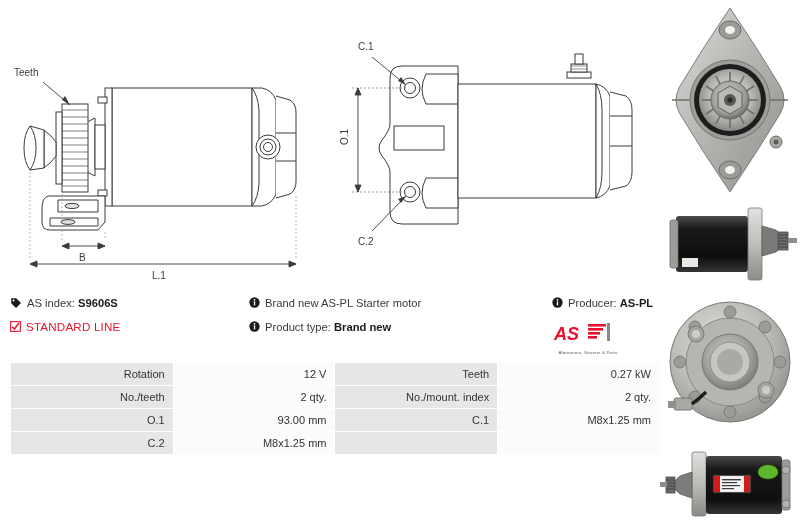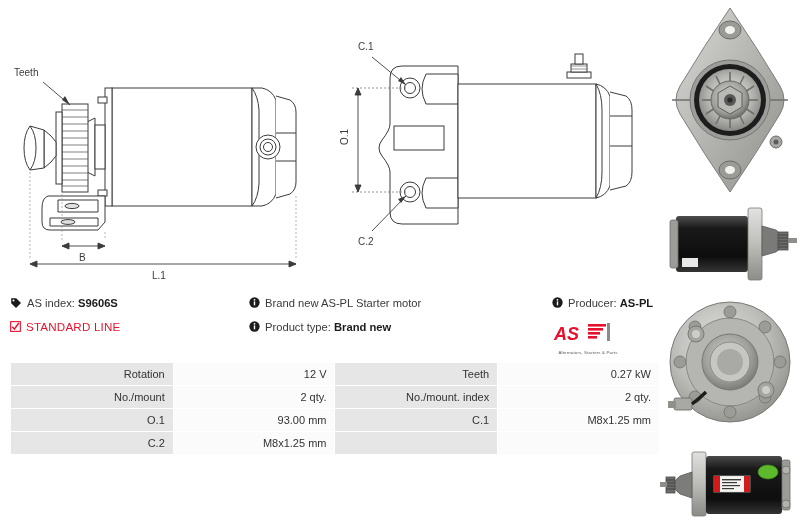--- a/index.html
+++ b/index.html
@@ -312,21 +312,21 @@
 
 <table id="spec-table">
   <tbody>
     <tr>
       <td class="k">Rotation</td>
       <td class="v">12 V</td>
       <td class="k">Teeth</td>
       <td class="v">0.27 kW</td>
     </tr>
     <tr>
-      <td class="k">No./mount</td>
+      <td class="k">No./teeth</td>
       <td class="v">2 qty.</td>
       <td class="k">No./mount. index</td>
       <td class="v">2 qty.</td>
     </tr>
     <tr>
       <td class="k">O.1</td>
       <td class="v">93.00 mm</td>
       <td class="k">C.1</td>
       <td class="v">M8x1.25 mm</td>
     </tr>

